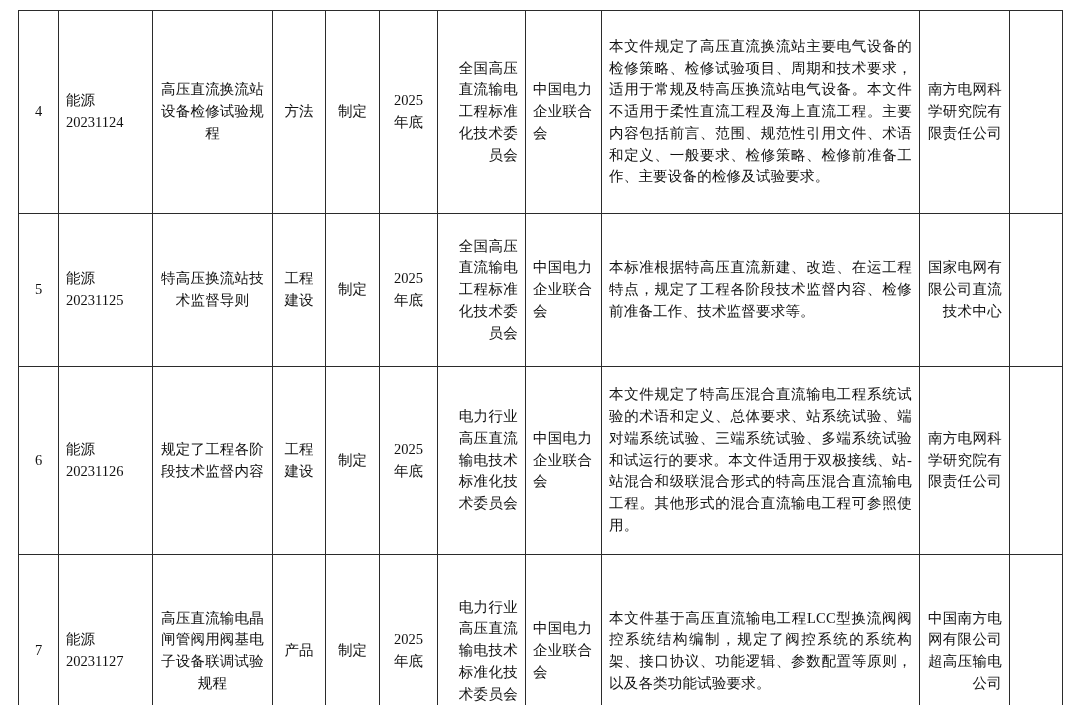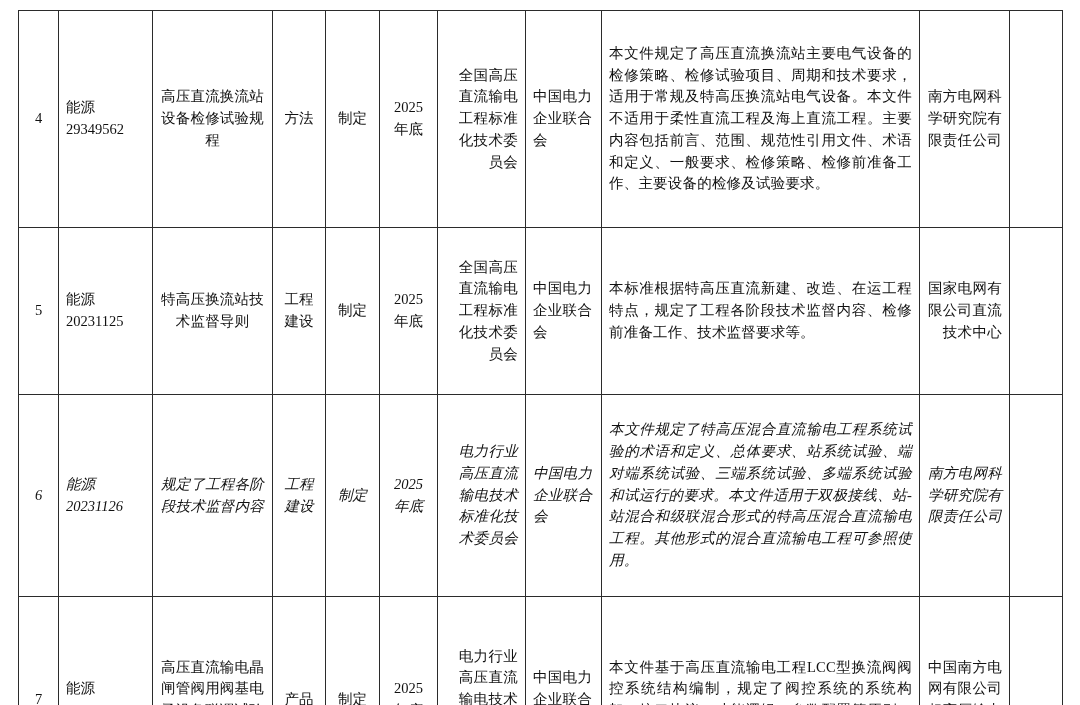--- a/index.html
+++ b/index.html
@@ -23,21 +23,21 @@
   }
   table.std-table {
     border-collapse: collapse;
     table-layout: fixed;
     width: 1044px;
     margin: 0;
   }
   table.std-table td {
     border: 1px solid #2b2b2b;
     vertical-align: middle;
-    padding: 13px 7px;
+    padding: 6px 7px;
     font-size: 14.5px;
     line-height: 1.5;
     color: #111;
   }
   
   col.c-no      { width: 40px; }
   col.c-code    { width: 94px; }
   col.c-name    { width: 120px; }
   col.c-type    { width: 53px; }
   col.c-nature  { width: 54px; }
@@ -84,21 +84,21 @@
     text-align: right;
     line-height: 1.6;
     letter-spacing: 0.3px;
   }
   .last-cell {
     text-align: center;
   }
   
   tr.r4 td { height: 190px; }
   tr.r5 td { height: 140px; }
-  tr.r6 td { height: 175px; font-style: italic; }
+  tr.r6 td { height: 175px; }
   tr.r7 td { height: 180px; }
 </style>
 </head>
 <body>
 
 <div class="page">
   <table class="std-table">
     <colgroup>
       <col class="c-no">
         <col class="c-code">
@@ -110,21 +110,21 @@
         <col class="c-org">
         <col class="c-scope">
         <col class="c-unit">
         <col class="c-last">
     </colgroup>
     <tbody>
       <tr class="r4">
         <td class="no-cell">4</td>
         <td class="code-cell">
           <div>能源</div>
-          <div>29349562</div>
+          <div>20231124</div>
         </td>
         <td class="name-cell">高压直流换流站设备检修试验规程</td>
         <td class="narrow-center">方法</td>
         <td class="narrow-center">制定</td>
         <td class="narrow-center">2025年底</td>
         <td class="tc-cell">全国高压直流输电工程标准化技术委员会</td>
         <td class="org-cell">中国电力企业联合会</td>
         <td class="scope-cell">本文件规定了高压直流换流站主要电气设备的检修策略、检修试验项目、周期和技术要求，适用于常规及特高压换流站电气设备。本文件不适用于柔性直流工程及海上直流工程。主要内容包括前言、范围、规范性引用文件、术语和定义、一般要求、检修策略、检修前准备工作、主要设备的检修及试验要求。</td>
         <td class="unit-cell">南方电网科学研究院有限责任公司</td>
         <td class="last-cell"></td>

